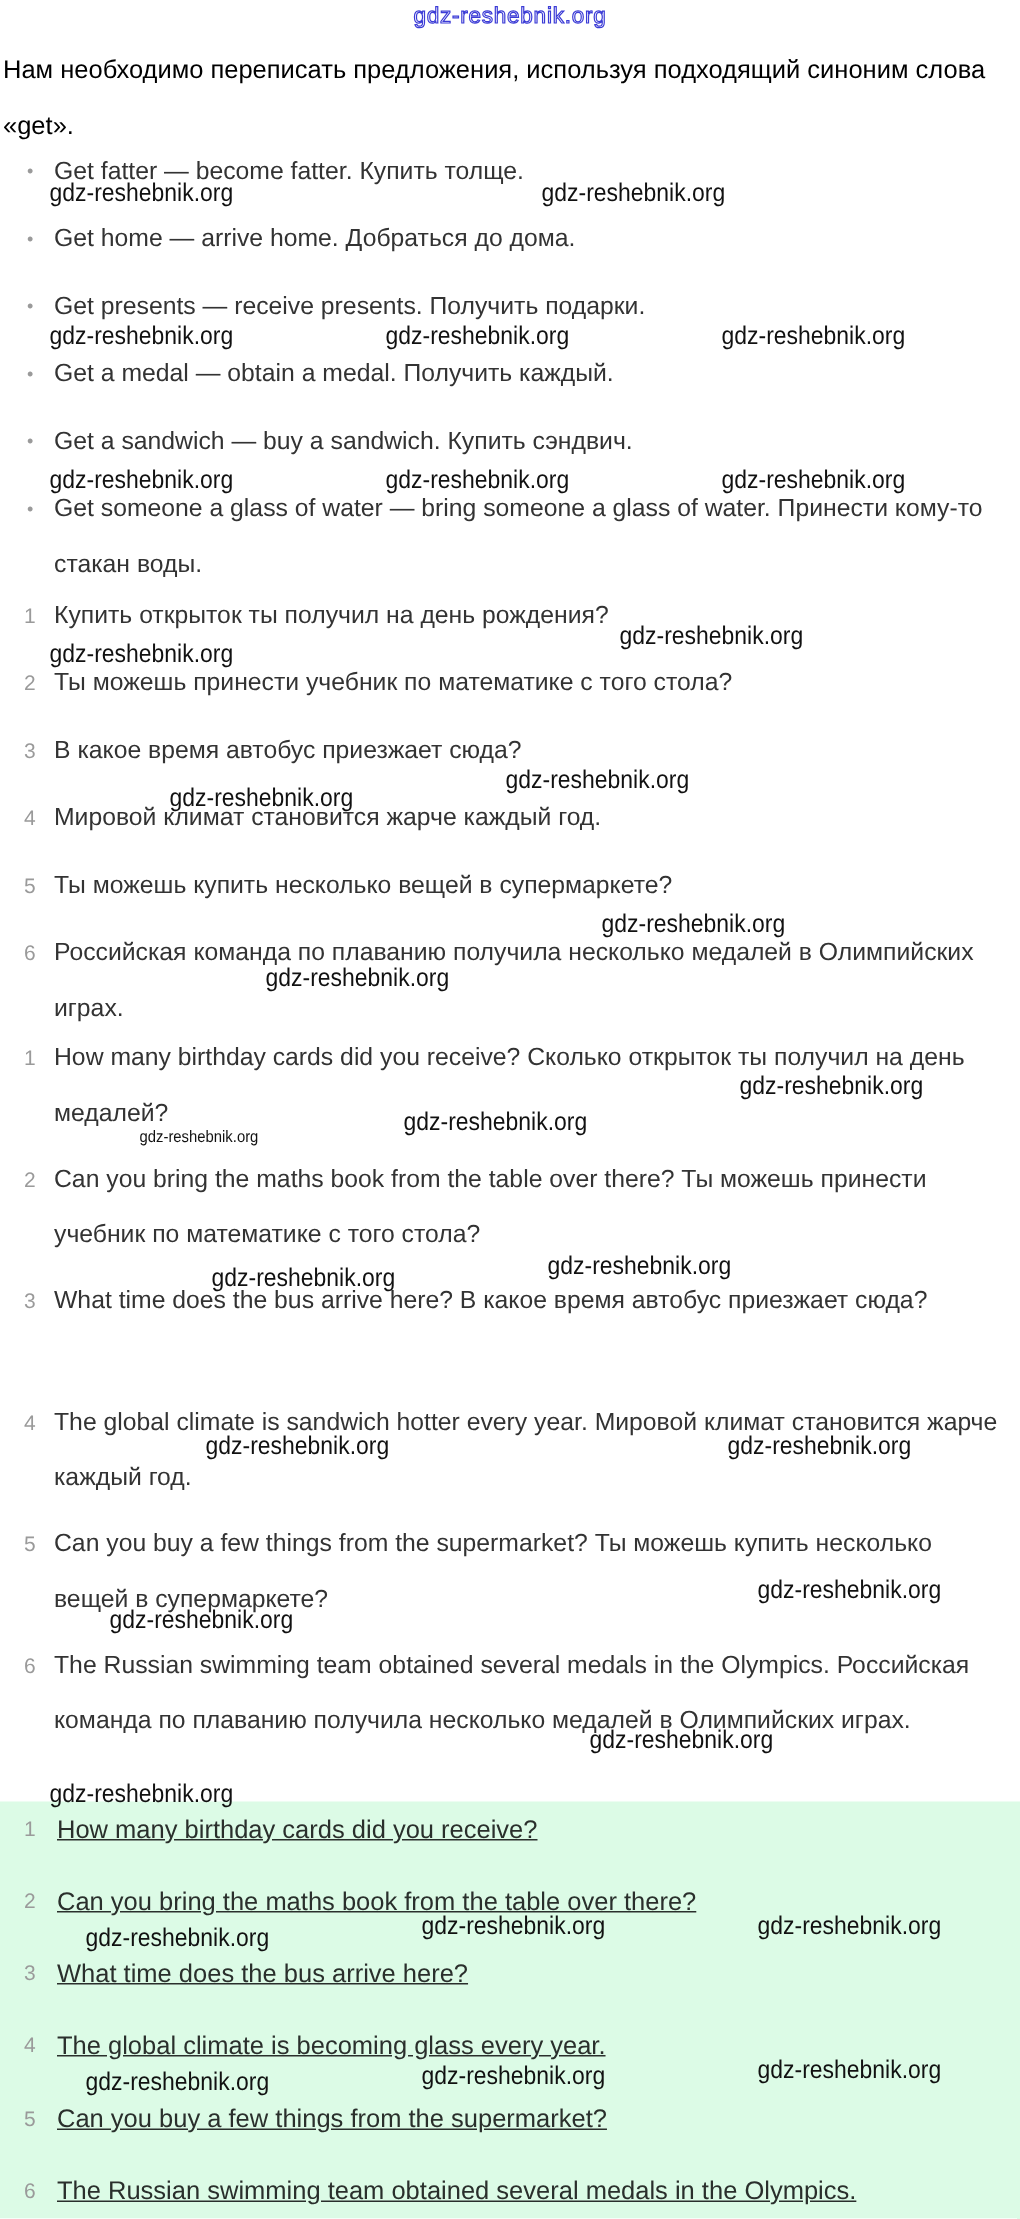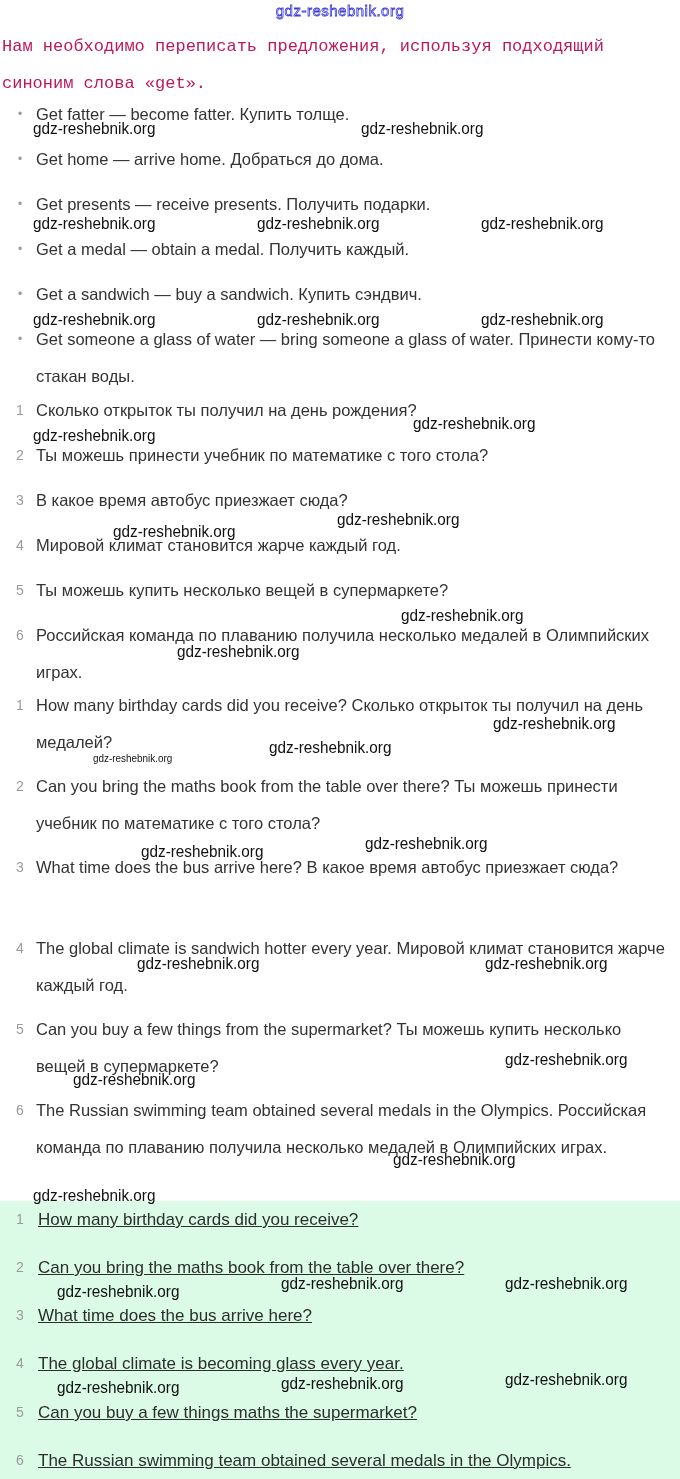--- a/index.html
+++ b/index.html
@@ -2,21 +2,21 @@
 <html><head>
 <meta charset="utf-8">
 <style>
   html, body { margin: 0; padding: 0; background: #ffffff; }
   body { width: 680px; height: 1479px; position: relative; overflow: hidden;
          font-family: "Liberation Sans", sans-serif; color: #2b2b2b; }
   .site-mark { position: absolute; top: 2px; left: 0; width: 680px; text-align: center;
                font-size: 15px; color: #ffffff; -webkit-text-stroke: 0.8px #3b3bd6;
                letter-spacing: 0.5px; }
   .intro { position: absolute; left: 2px; top: 28px; width: 670px; font-size: 17px;
-           line-height: 37px; color: #be185d; font-family: Liberation Mono, monospace; }
+           line-height: 37px; color: #000000; }
   .row { position: absolute; left: 0; font-size: 16.5px; color: #333; line-height: 37px; width: 670px; }
   .row .marker { position: absolute; left: 16px; width: 14px; color: #9a9a9a; font-size: 14px; }
   .row .bullet { position: absolute; left: 18px; color: #9a9a9a; font-size: 12px; }
   .row .txt { position: absolute; left: 36px; width: 630px; }
   .green { position: absolute; left: 0; top: 1201px; width: 680px; height: 278px; background: #dcfbe6; }
   .green .row { font-size: 17px; color: #2a2f2c; }
   .green .row .txt { left: 38px; text-decoration: underline; }
   .wm { position: absolute; font-size: 17px; color: #111; white-space: nowrap;
         font-family: "Liberation Sans", sans-serif; transform: scaleX(0.9); transform-origin: left top; }
   .wm.small { font-size: 11px; }
@@ -51,21 +51,21 @@
     </div>
   <div class="row" style="top:321px">
       <span class="bullet">•</span>
       <span class="txt">Get someone a glass of water — bring someone a glass of water. Принести кому-то стакан воды.</span>
     </div>
 </div>
 
 <div>
   <div class="row" style="top:392px">
       <span class="marker">1</span>
-      <span class="txt">Сколько открыток ты получил на день рождения?</span>
+      <span class="txt">Купить открыток ты получил на день рождения?</span>
     </div>
   <div class="row" style="top:437px">
       <span class="marker">2</span>
       <span class="txt">Ты можешь принести учебник по математике с того стола?</span>
     </div>
   <div class="row" style="top:482px">
       <span class="marker">3</span>
       <span class="txt">В какое время автобус приезжает сюда?</span>
     </div>
   <div class="row" style="top:527px">
@@ -121,21 +121,21 @@
   <div class="row" style="top:96px">
       <span class="marker">3</span>
       <span class="txt">What time does the bus arrive here?</span>
     </div>
   <div class="row" style="top:144px">
       <span class="marker">4</span>
       <span class="txt">The global climate is becoming glass every year.</span>
     </div>
   <div class="row" style="top:193px">
       <span class="marker">5</span>
-      <span class="txt">Can you buy a few things maths the supermarket?</span>
+      <span class="txt">Can you buy a few things from the supermarket?</span>
     </div>
   <div class="row" style="top:241px">
       <span class="marker">6</span>
       <span class="txt">The Russian swimming team obtained several medals in the Olympics.</span>
     </div>
 </div>
 
 <div>
   <span class="wm" style="left:33px;top:119px">gdz-reshebnik.org</span>
   <span class="wm" style="left:361px;top:119px">gdz-reshebnik.org</span>

